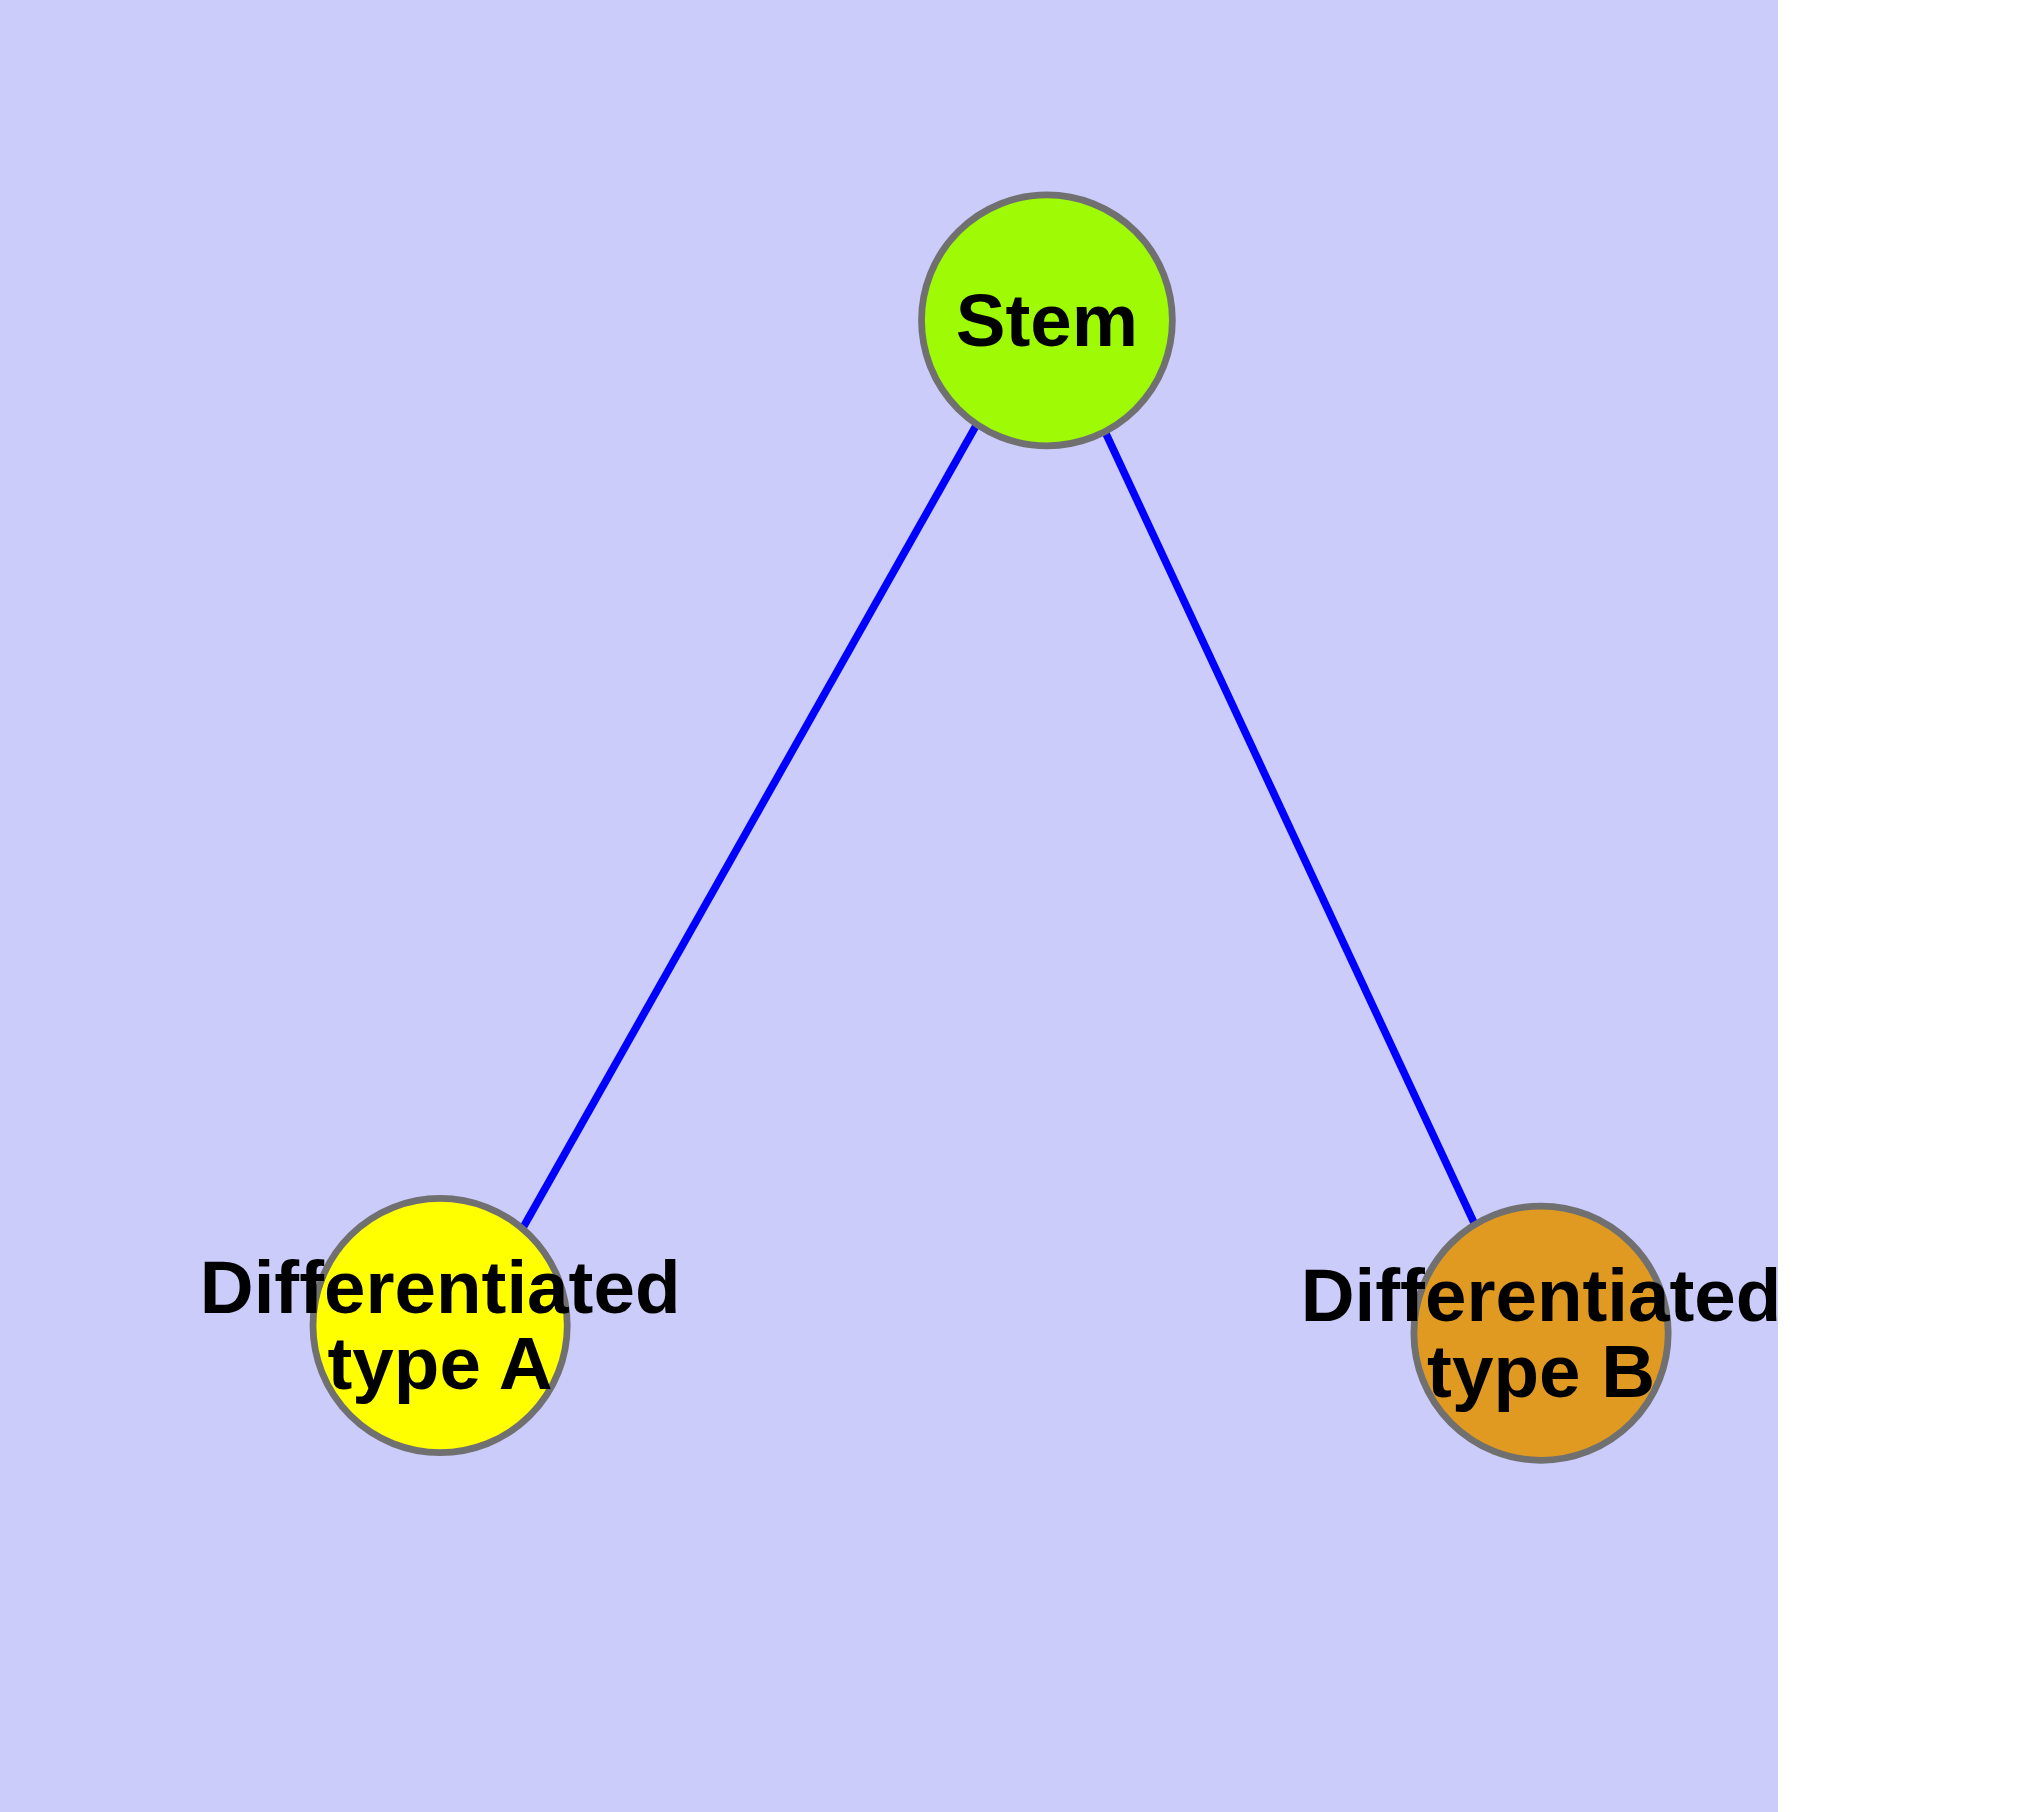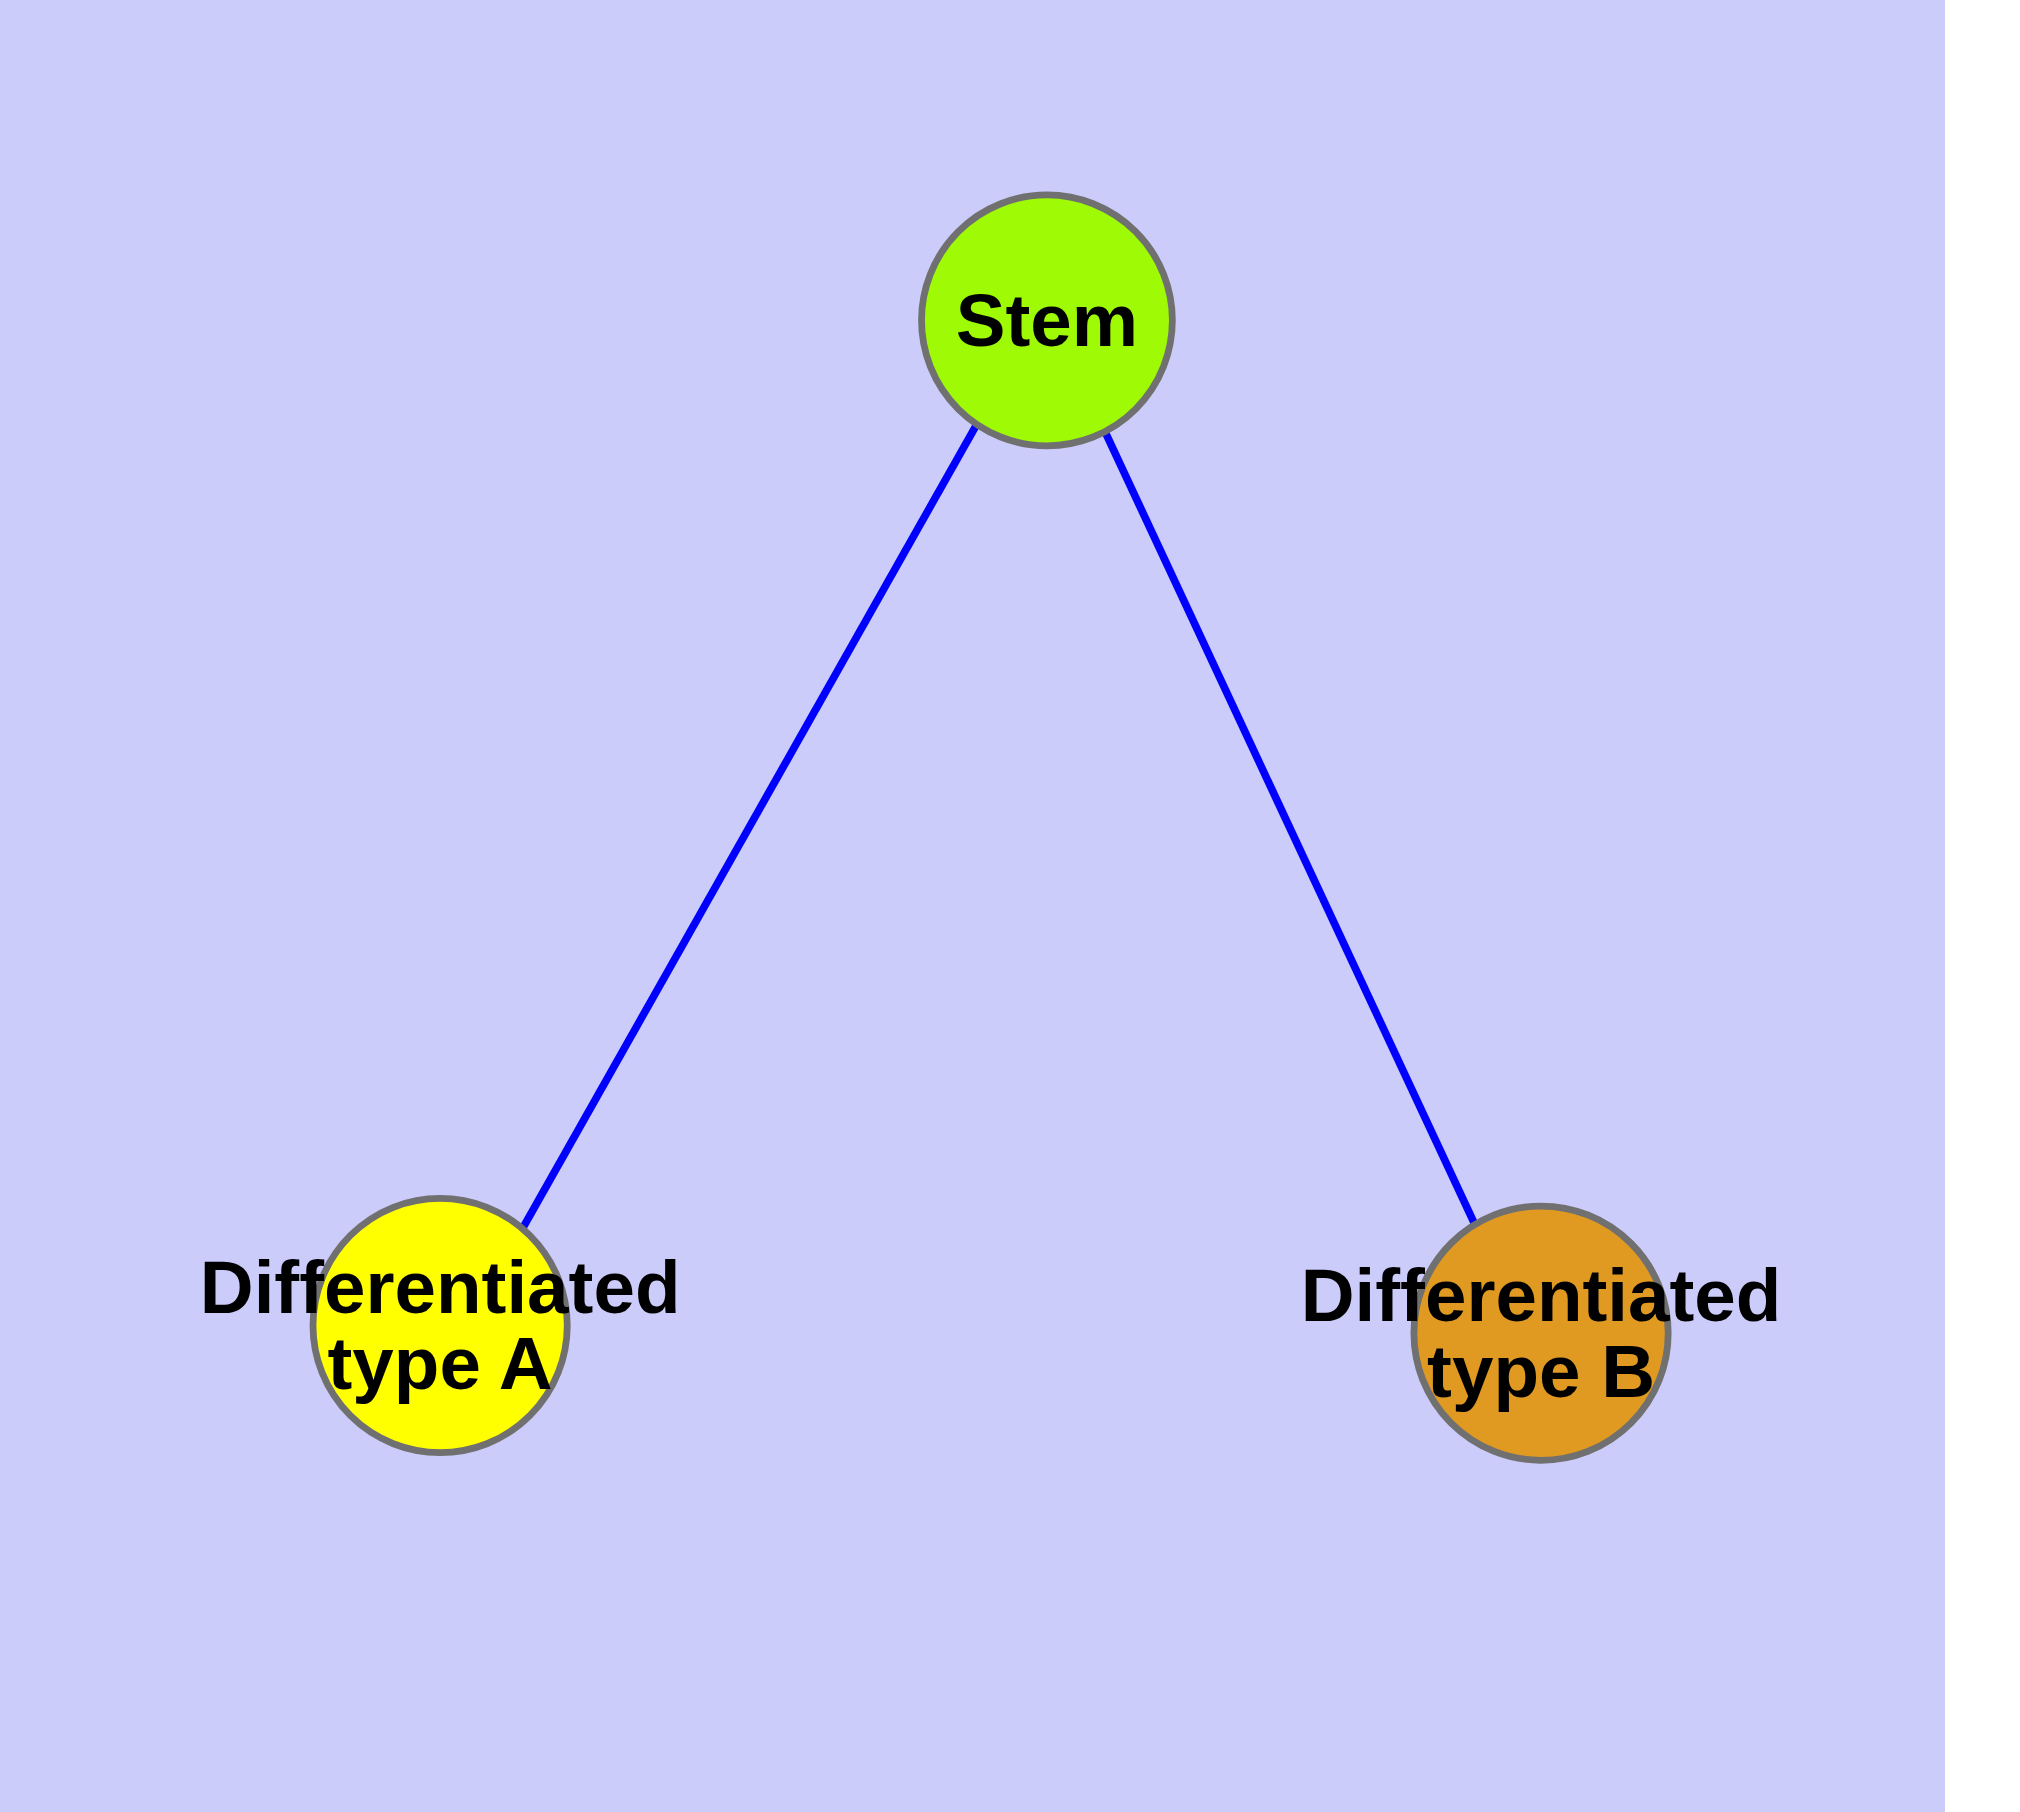--- a/index.html
+++ b/index.html
@@ -2,21 +2,21 @@
 <html style="font-size:13.6px"><head>
 <meta charset="utf-8">
 <style>
   html, body {
     margin: 0;
     padding: 0;
     background: #ffffff;
   }
   #canvas {
     position: relative;
-    width: 1945px;
+    width: 1778px;
     height: 1812px;
     overflow: hidden;
     font-family: "Liberation Sans", "DejaVu Sans", sans-serif;
   }
   #graph-svg {
     position: absolute;
     left: 0;
     top: 0;
     width: 2021px;
     height: 1812px;

